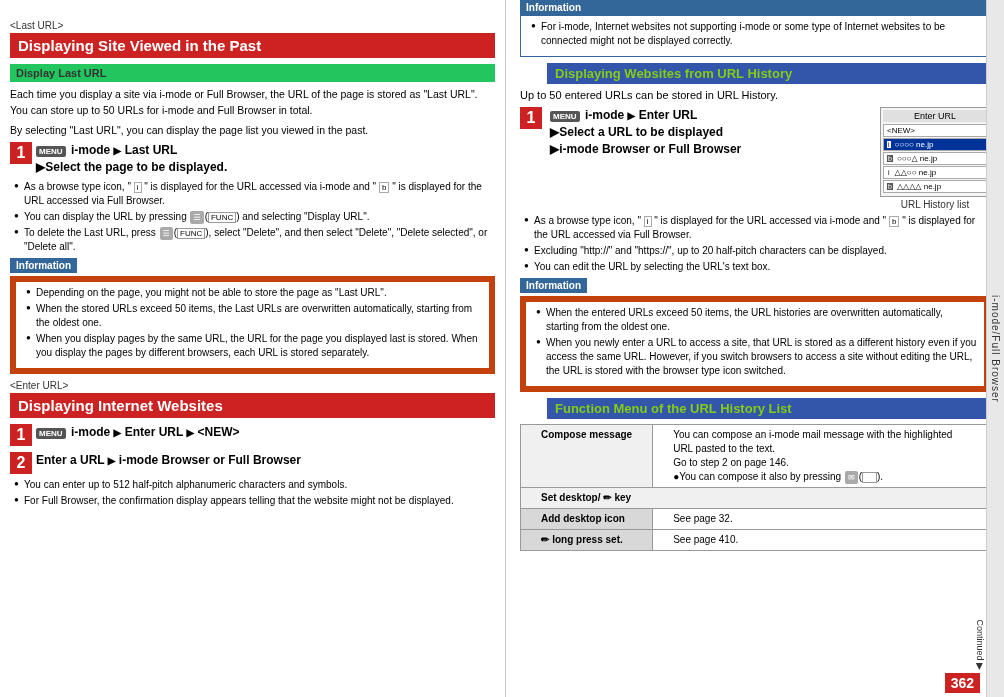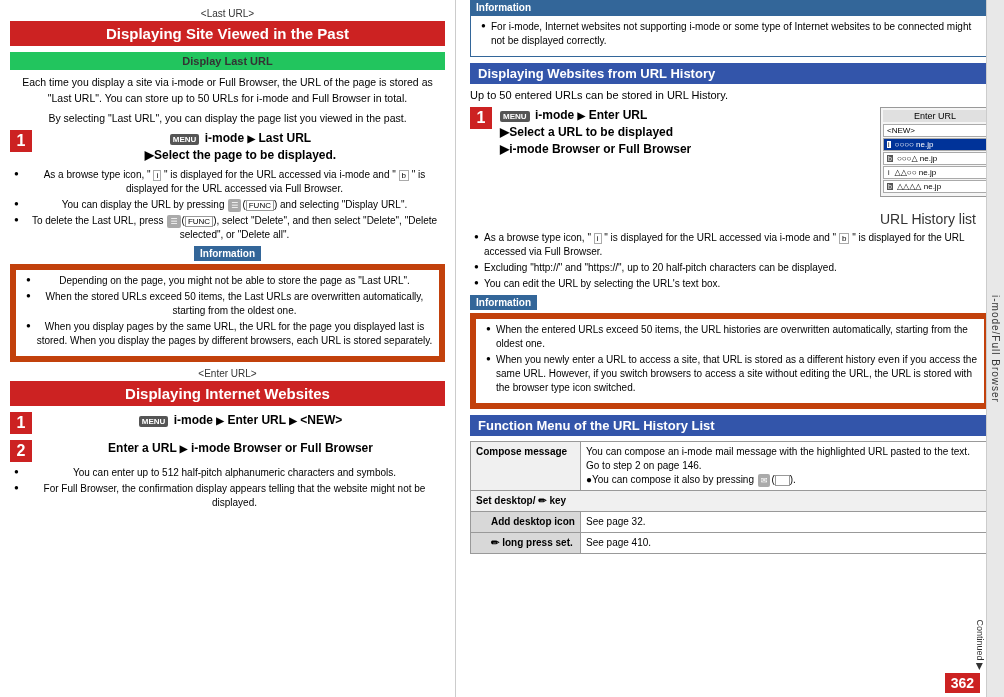--- a/index.html
+++ b/index.html
@@ -8,25 +8,24 @@
       font-size: 11px;
       background: #fff;
       width: 1004px;
       height: 697px;
       overflow: hidden;
       display: flex;
     }
 
     
     .left-col {
-      width: 456px;
-      padding: 8px 10px;
+      width: 506px;
+      padding: 20px 10px;
       border-right: 1px solid #ccc;
       flex-shrink: 0;
-      text-align: center;
     }
 
     
     .right-col {
       flex: 1;
       padding: 0 10px 8px 10px;
       position: relative;
     }
 
     
@@ -72,25 +71,26 @@
       background: #22c55e;
       color: #333;
       font-size: 11px;
       font-weight: bold;
       padding: 3px 6px;
       margin-bottom: 5px;
     }
 
     .section-header-blue {
       background: #3355aa;
-      color: #ffffff;
+      color: #84cc16;
       font-size: 13px;
       font-weight: bold;
       padding: 3px 8px;
       margin-bottom: 5px;
+      margin-left: 27px;
     }
 
     
     .info-box {
       background: #336699;
       color: #fff;
       font-size: 10px;
       font-weight: bold;
       padding: 2px 6px;
       margin-bottom: 3px;
@@ -225,36 +225,37 @@
 
     .url-history-img .img-title {
       font-size: 9px;
       text-align: center;
       margin-bottom: 2px;
       background: #e0e0e0;
       padding: 1px;
     }
 
     .url-history-caption {
-      font-size: 14px;
-      margin-top: 14px;
+      font-size: 10px;
+      text-align: center;
+      margin-top: 2px;
       color: #333;
     }
 
     
     .func-table {
       width: 100%;
       border-collapse: collapse;
       margin-top: 4px;
       font-size: 10px;
     }
 
     .func-table td {
       border: 1px solid #999;
-      padding: 3px 5px;
+      padding: 3px 20px;
       vertical-align: top;
       line-height: 1.4;
     }
 
     .func-table .label-cell {
       font-weight: bold;
       white-space: nowrap;
       background: #f0f0f0;
       width: 110px;
     }

